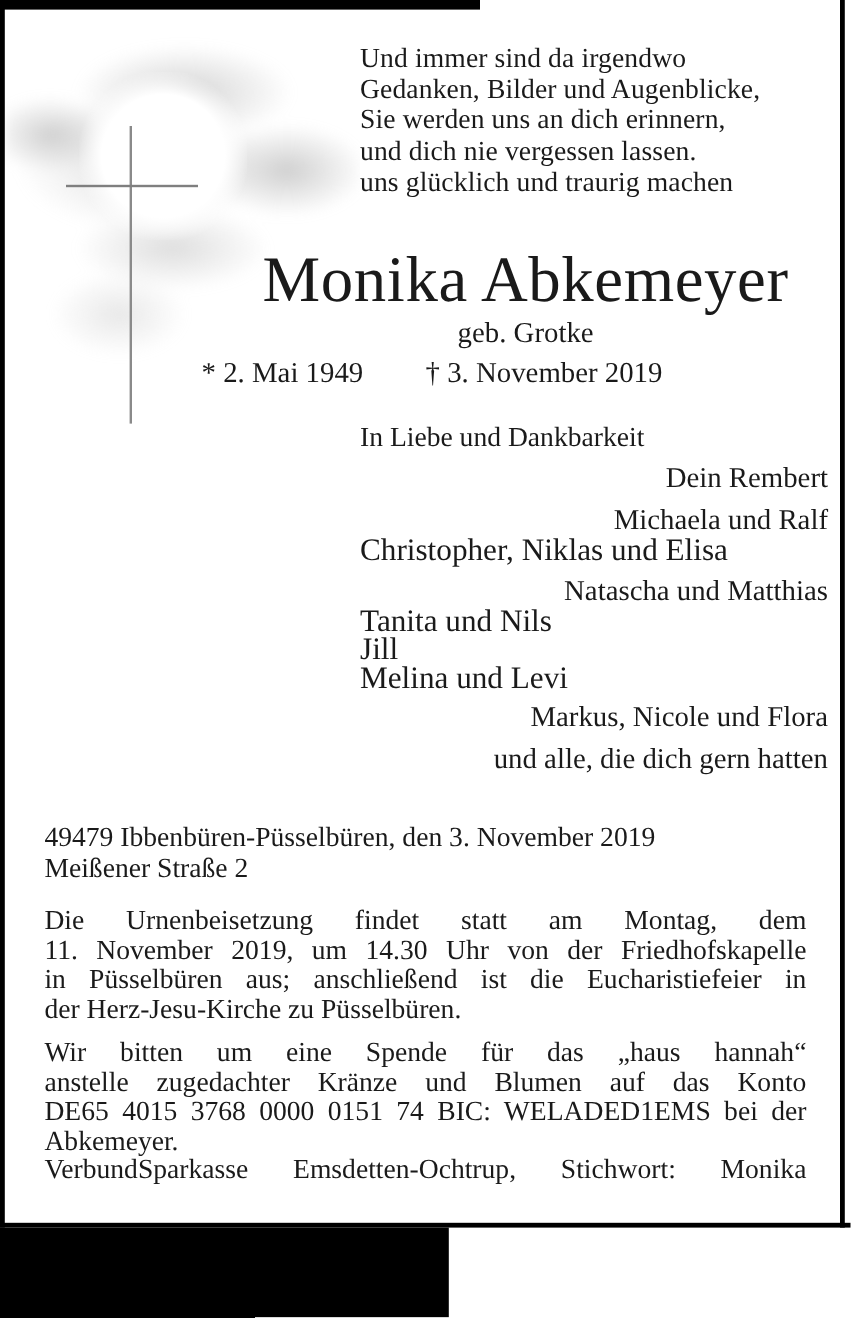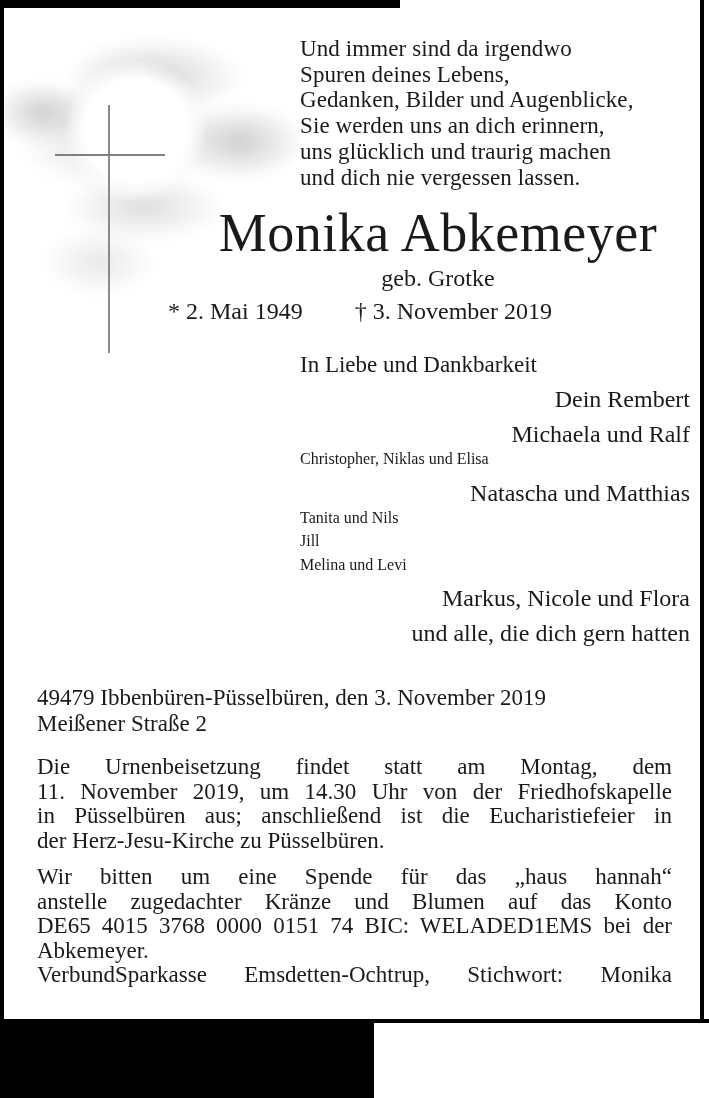--- a/index.html
+++ b/index.html
@@ -104,21 +104,21 @@
     line-height: 27px;
     margin-top: 7px;
   }
   .right-column {
     position: absolute;
     left: 300px; top: 352px;
     width: 390px;
   }
   .farewell-line { font-size: 23px; line-height: 25px; }
   .fam-big   { font-size: 24px; line-height: 26px; margin-top: 9px; text-align: right; }
-  .fam-small { font-size: 16px; line-height: 23.5px; }
+  .fam-small { font-size: 26px; line-height: 23.5px; }
   .bottom-block {
     position: absolute;
     left: 37px; top: 685px;
     width: 635px;
   }
   .address-line { font-size: 23px; line-height: 25.5px; }
   .para-funeral  { margin-top: 19px; }
   .para-donation { margin-top: 12px; }
   .jl {
     font-size: 23px;
@@ -142,25 +142,24 @@
 
     <div class="memorial-graphic">
       <div class="cloud"></div>
       <div class="orb"></div>
       <div class="cross-v"></div>
       <div class="cross-h"></div>
     </div>
 
     <div class="poem">
       <div>Und immer sind da irgendwo</div>
-      <div>Spuren deines Lebens,</div>
       <div>Gedanken, Bilder und Augenblicke,</div>
       <div>Sie werden uns an dich erinnern,</div>
+      <div>und dich nie vergessen lassen.</div>
       <div>uns glücklich und traurig machen</div>
-      <div>und dich nie vergessen lassen.</div>
     </div>
 
     <div class="name-block">
       <div class="deceased-name">Monika Abkemeyer</div>
       <div class="maiden-name">geb. Grotke</div>
       <div class="dates">
         <span>* 2. Mai 1949</span>
         <span>† 3. November 2019</span>
       </div>
     </div>

